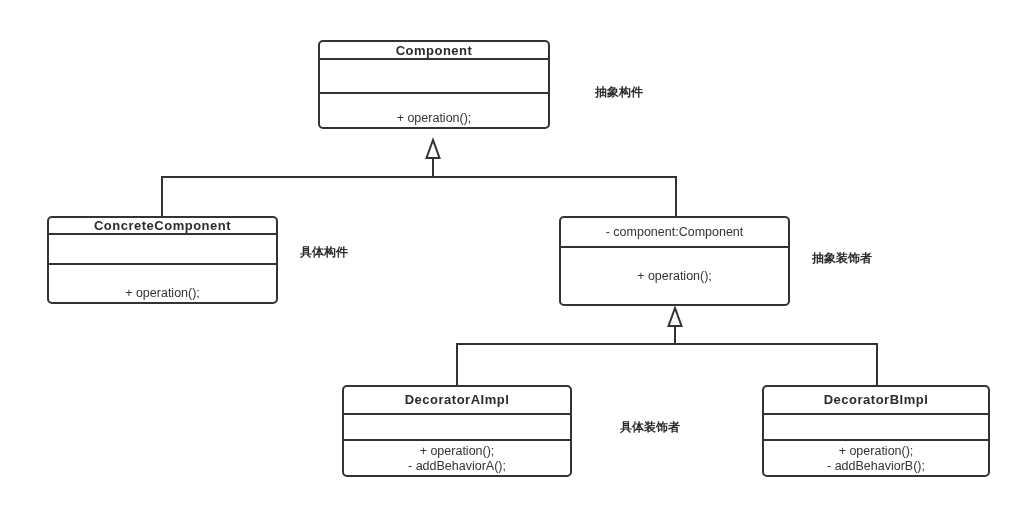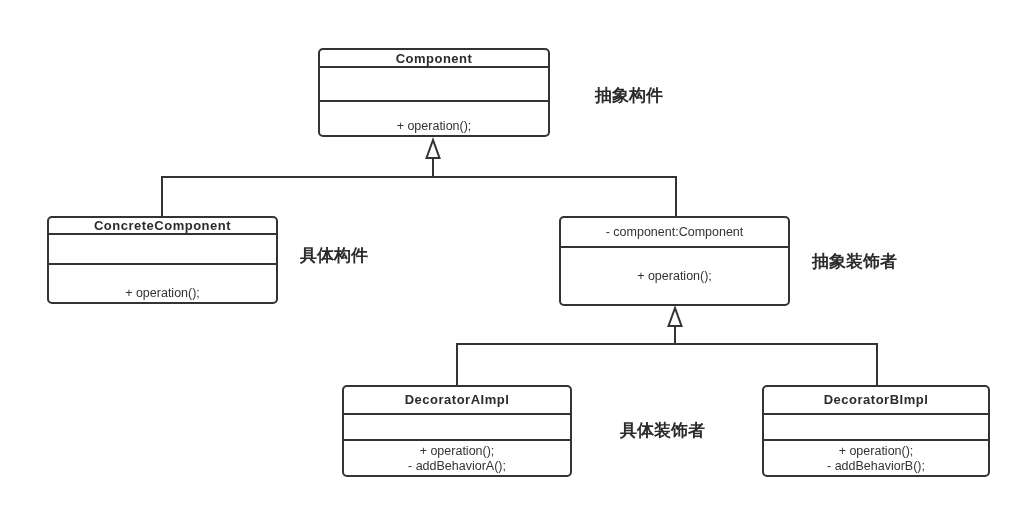--- a/index.html
+++ b/index.html
@@ -40,31 +40,31 @@
   }
   .uml-methods {
     flex: 1;
     display: flex; flex-direction: column; justify-content: center;
     font-size: 12.5px;
     padding: 1px 8px;
   }
   .uml-line { line-height: 15px; white-space: nowrap; text-align: center; }
 
   
-  #box-component          { left: 318px; top: 48px;  width: 232px; height: 89px; gap: 16px; }
+  #box-component          { left: 318px; top: 40px;  width: 232px; height: 89px; gap: 16px; }
   #box-concrete-component { left: 47px;  top: 216px; width: 231px; height: 88px; gap: 20px; }
   #box-decorator          { left: 559px; top: 216px; width: 231px; height: 90px; }
   #box-decorator-a-impl   { left: 342px; top: 385px; width: 230px; height: 92px; }
   #box-decorator-b-impl   { left: 762px; top: 385px; width: 228px; height: 92px; }
   #box-decorator-a-impl .uml-attrs, #box-decorator-b-impl .uml-attrs { height: 26px; }
   #box-decorator-a-impl .uml-methods, #box-decorator-b-impl .uml-methods { justify-content: flex-start; padding-top: 3px; }
 
   .anno {
     position: absolute;
-    font-size: 17px; font-weight: bold; color: #2b2b2b;
+    font-size: 12px; font-weight: bold; color: #2b2b2b;
     white-space: nowrap;
   }
   #anno-abstract-component { left: 595px; top: 84px; }
   #anno-concrete-component { left: 300px; top: 244px; }
   #anno-abstract-decorator { left: 812px; top: 250px; }
   #anno-concrete-decorator { left: 620px; top: 419px; }
 </style>
 </head>
 <body>
 

